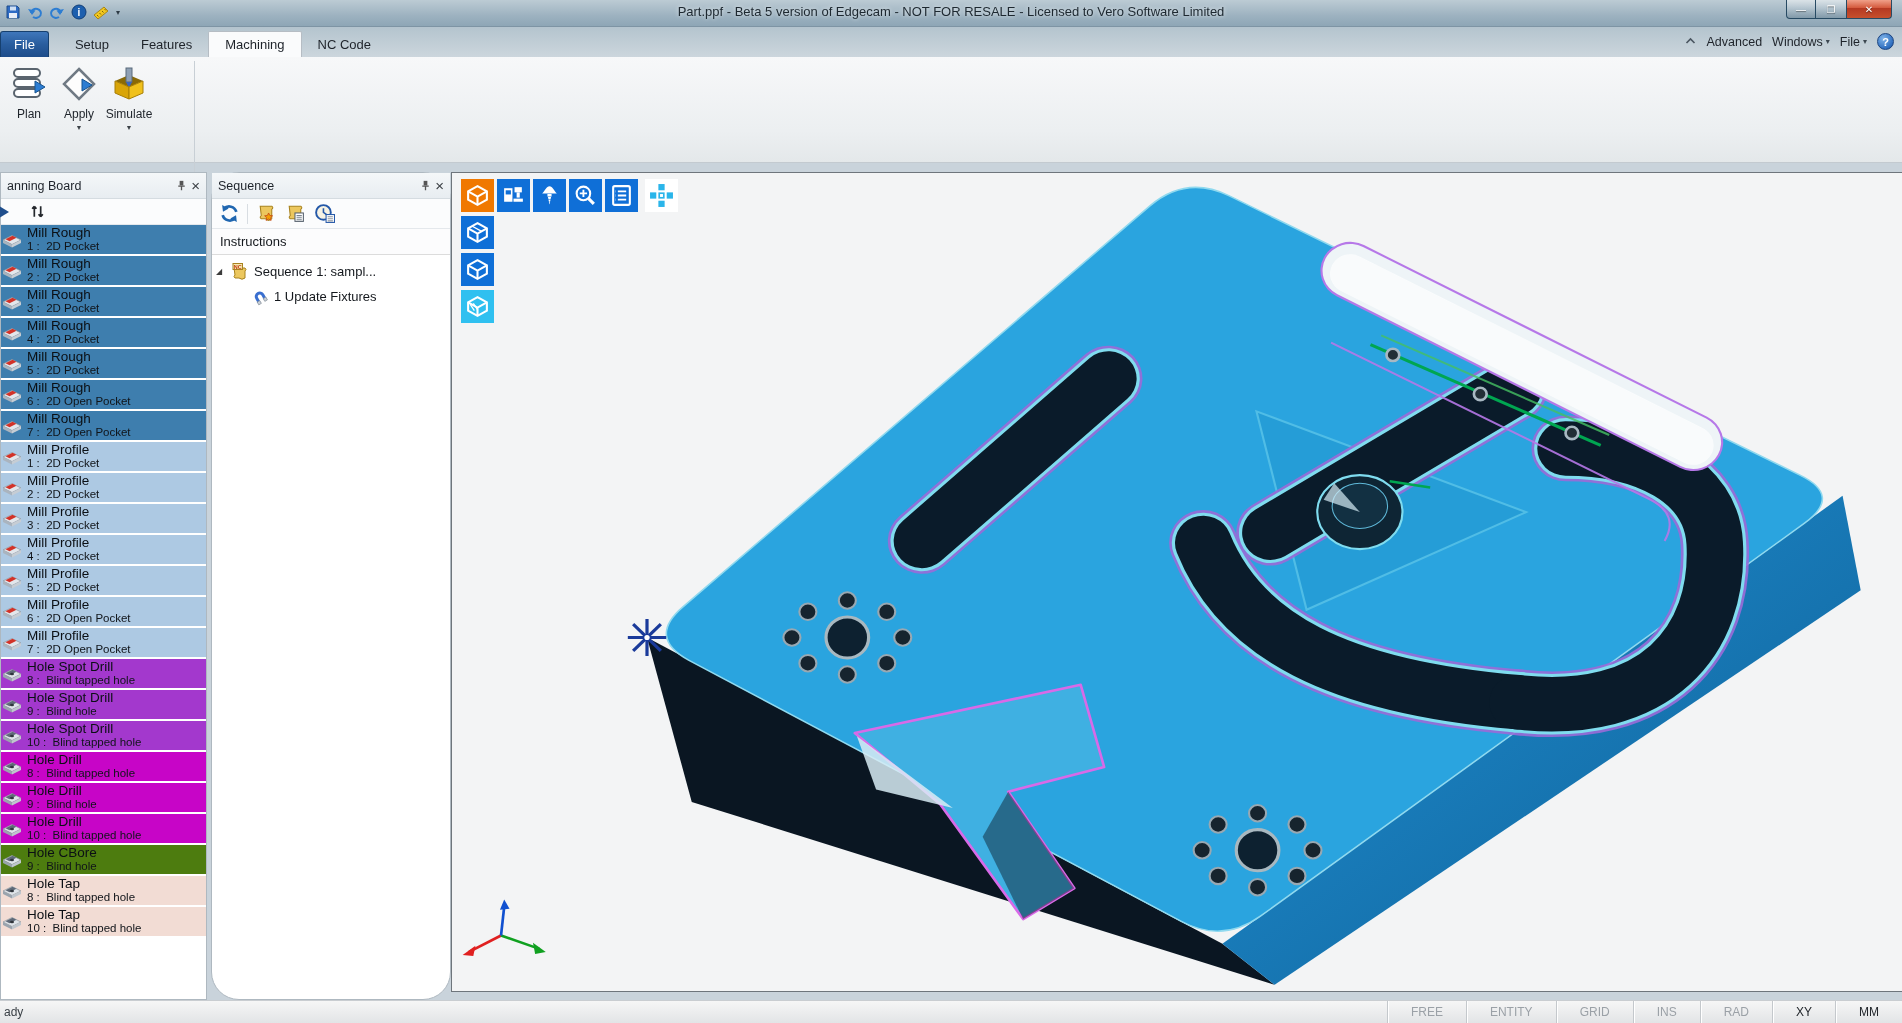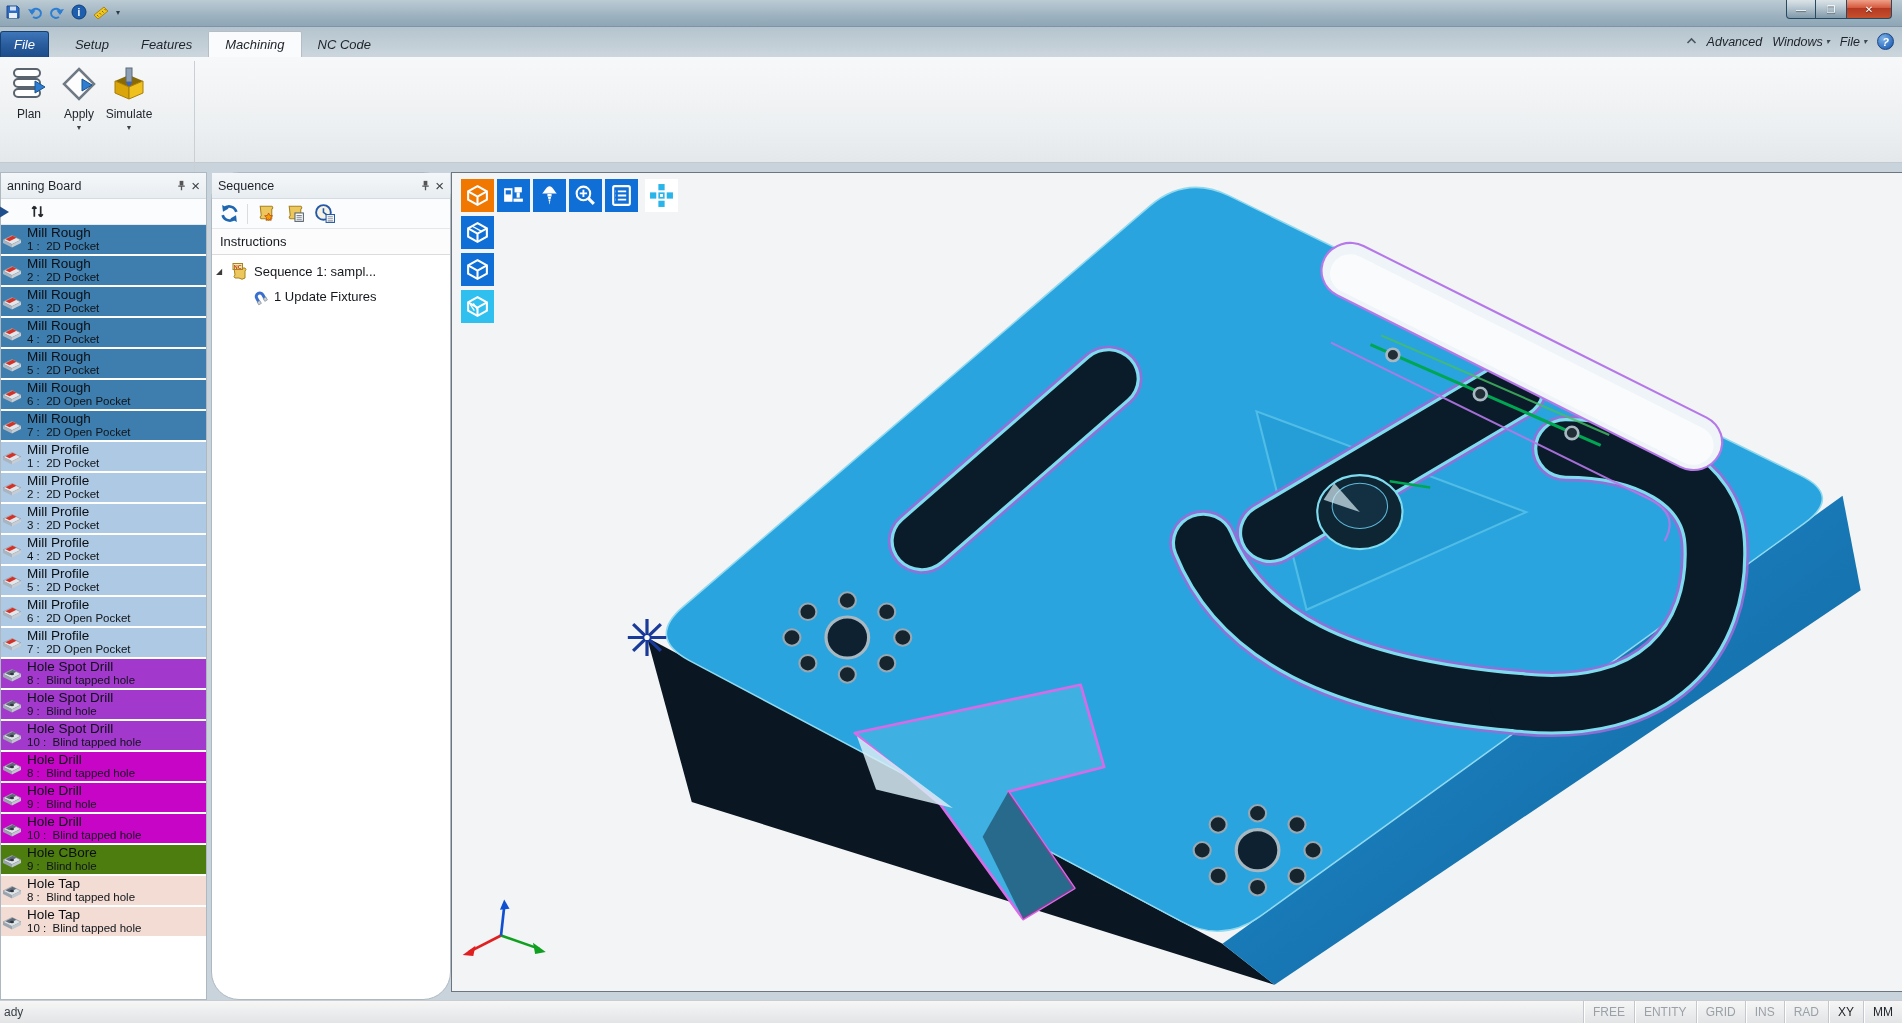--- a/index.html
+++ b/index.html
@@ -19,21 +19,21 @@
   .wbtn { height:19px; border:1px solid #274a63; border-top:none; display:flex; align-items:center; justify-content:center;
     font-size:10px; color:#fff; background:linear-gradient(rgba(255,255,255,.45), rgba(255,255,255,.1) 45%, rgba(60,90,110,.25));
     text-shadow:0 1px 1px rgba(0,0,0,.5); }
   .wbtn.min { width:30px; border-radius:0 0 0 4px; }
   .wbtn.max { width:30px; border-left:none; border-right:none; }
   .wbtn.close { width:46px; border-radius:0 0 4px 0;
     background:linear-gradient(#f0a089, #d3573a 45%, #b53922 46%, #c6502d); }
 
   
   .tabrow { position:absolute; left:0; top:27px; width:100%; height:30px;
-    background:linear-gradient(#b4c4ce, #ccd6dd);font-style:italic; }
+    background:linear-gradient(#b4c4ce, #ccd6dd); }
   .tabs { position:absolute; left:0; top:2px; height:28px; display:flex; align-items:flex-end; }
   .tab { height:26px; padding:0 16px; display:flex; align-items:center; font-size:13px; color:#1e232a; cursor:default; }
   .tab.file { background:linear-gradient(#3f77bb, #295d9e 50%, #1d4c8a); color:#fff; border-radius:3px 3px 0 0;
     margin-right:10px; padding:0 13px; border:1px solid #16406f; border-bottom:none; }
   .tab.active { background:#fafbfc; border:1px solid #b6bdc4; border-bottom:none; border-radius:2px 2px 0 0; }
   .rightmenu { position:absolute; right:8px; top:6px; display:flex; align-items:center; gap:10px; font-size:12.5px; color:#1e232a; }
   .rm-caret { font-size:9px; color:#3c4750; }
   .rm-item { display:flex; align-items:center; gap:3px; cursor:default; }
   .dd { font-size:8px; color:#3c4750; }
   .helpbtn { width:17px; height:17px; border-radius:50%; background:radial-gradient(circle at 35% 30%, #7fb3e8, #2f6fc0 70%, #1d4f98);
@@ -102,21 +102,21 @@
     padding:0 6px; font-family:"DejaVu Sans Mono", monospace; font-size:12px; color:#101418; }
   .mdictl { position:absolute; right:3px; top:3px; display:flex; gap:2px; }
   .mdibtn { width:17px; height:15px; border:1px solid #8f979e; background:linear-gradient(#fdfdfd,#d9dcde);
     font-size:9px; color:#444; display:flex; align-items:center; justify-content:center; }
 
   
   .statusbar { position:absolute; left:0; top:1000px; width:100%; height:23px;
     background:linear-gradient(#f6f6f6,#e2e4e6); border-top:1px solid #c9cdd1; font-size:12px; color:#3a4046; }
   .sb-left { position:absolute; left:4px; top:4px; }
   .sb-cells { position:absolute; right:0; top:0; height:100%; display:flex; }
-  .sb-cell { height:100%; display:flex; align-items:center; padding:0 9px; border-left:1px solid #c4c8cc;
+  .sb-cell { height:100%; display:flex; align-items:center; padding:0 23px; border-left:1px solid #c4c8cc;
     box-shadow:inset 1px 0 0 #fff; }
   .sb-cell.inactive { color:#9ba1a7; }
   .sb-cell.active { color:#22262b; }
 </style>
 </head>
 <body>
 
 <div class="app">
 
   <div class="titlebar">
@@ -149,20 +149,21 @@
           </svg>
         </span>
         <span class="icon16">
           <svg viewBox="0 0 16 16">
             <polygon points="1,11 11,3 15,7 5,15" fill="#f2c71d" stroke="#a8861a"></polygon>
             <path d="M4 11l1.5 1.5M6.5 9l1.5 1.5M9 7l1.5 1.5M11.5 5l1.5 1.5" stroke="#7a6210"></path>
           </svg>
         </span>
         <span class="qat-caret">▾</span>
       </div>
+    <div class="wtitle">Part.ppf - Beta 5 version of Edgecam - NOT FOR RESALE - Licensed to Vero Software Limited</div>
     <div class="winctl">
       <div class="wbtn min">—</div>
       <div class="wbtn max">❐</div>
       <div class="wbtn close">✕</div>
     </div>
   </div>
 
   <div class="tabrow">
     <div class="tabs" id="tabs">
         <div class="tab file">File</div>

